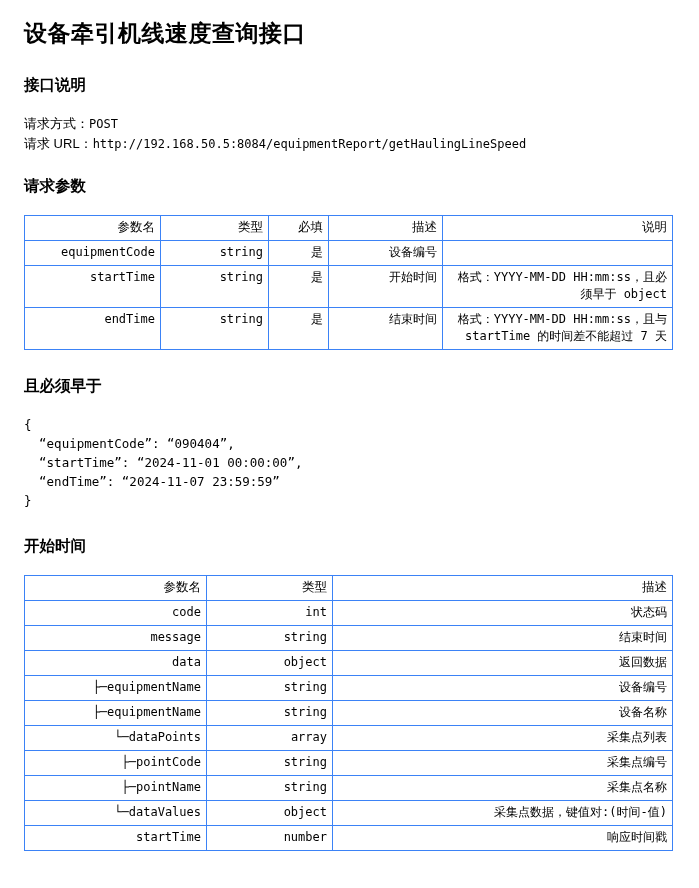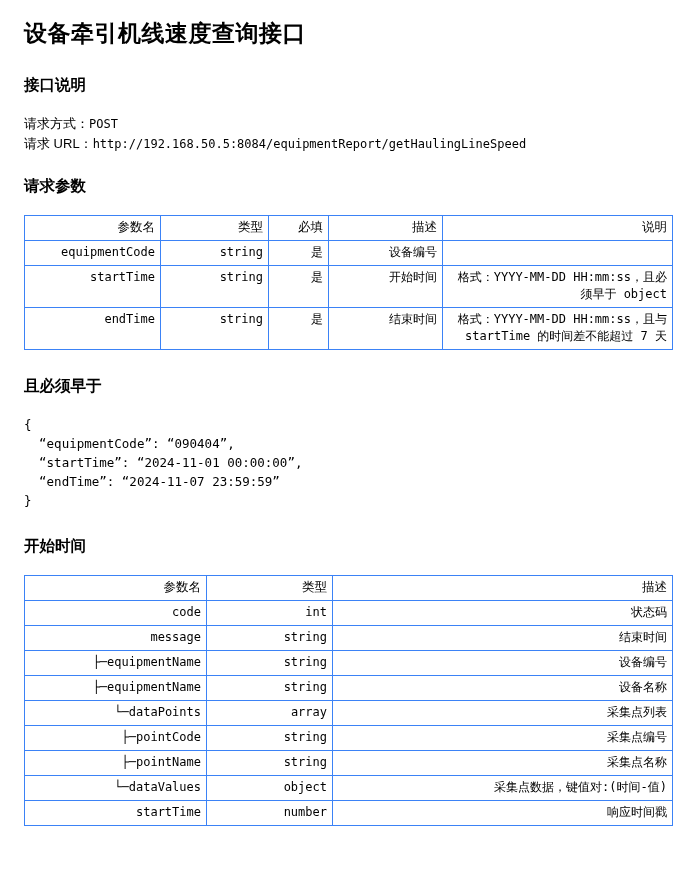--- a/index.html
+++ b/index.html
@@ -181,20 +181,25 @@
         <td class="tree">code</td>
         <td>int</td>
         <td class="cn">状态码</td>
       </tr>
       <tr>
         <td class="tree">message</td>
         <td>string</td>
         <td class="cn">结束时间</td>
       </tr>
       <tr>
+        <td class="tree">data</td>
+        <td>object</td>
+        <td class="cn">返回数据</td>
+      </tr>
+      <tr>
         <td class="tree"> ├─equipmentName</td>
         <td>string</td>
         <td class="cn">设备编号</td>
       </tr>
       <tr>
         <td class="tree"> ├─equipmentName</td>
         <td>string</td>
         <td class="cn">设备名称</td>
       </tr>
       <tr>

